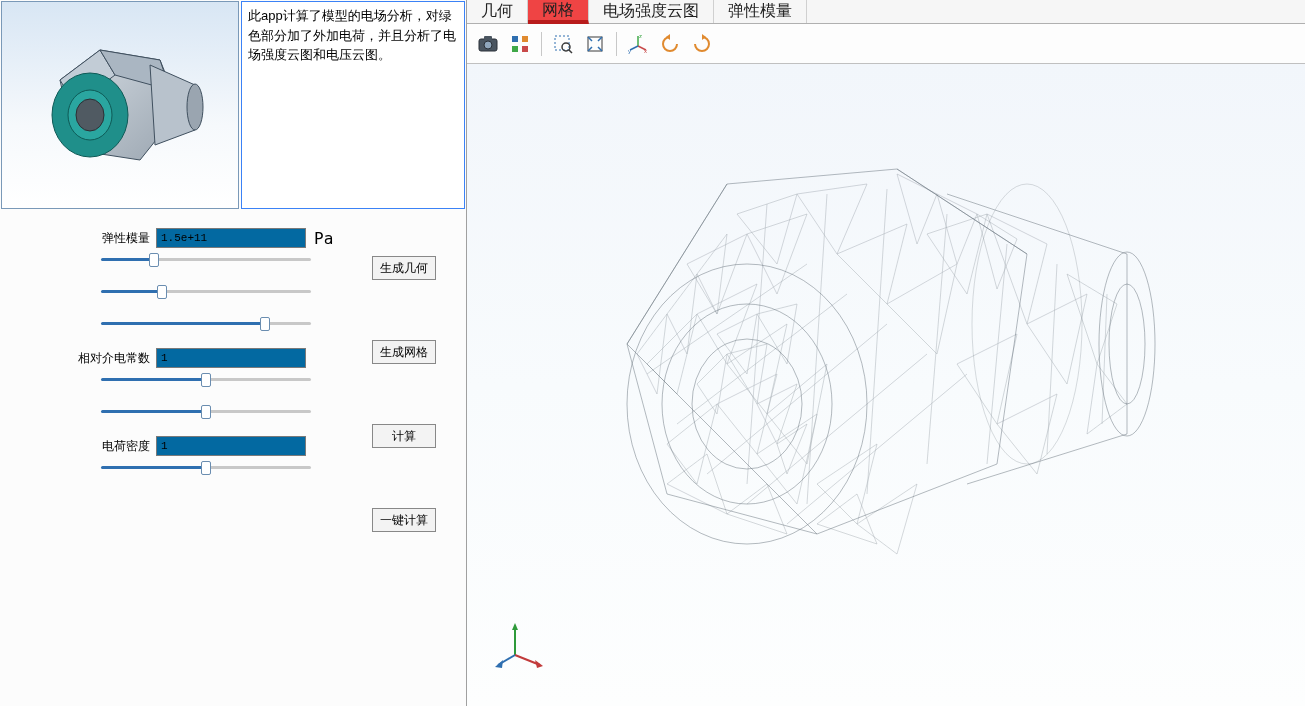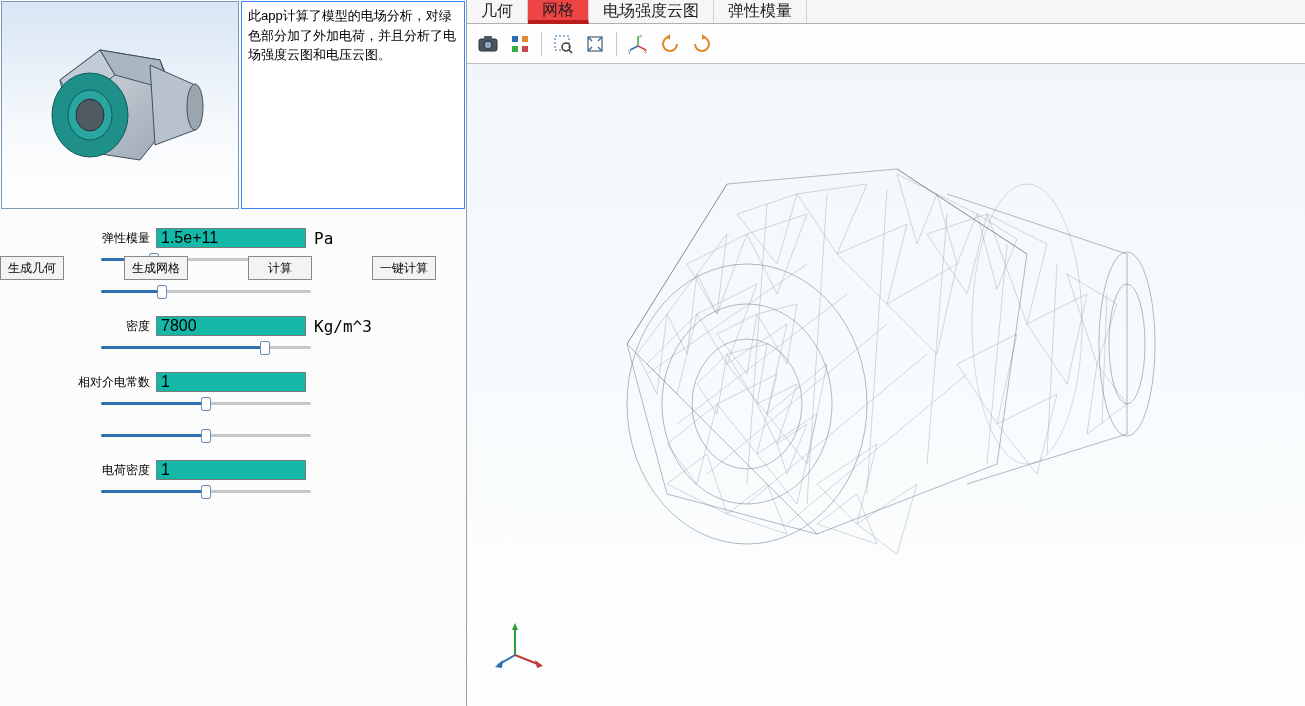--- a/index.html
+++ b/index.html
@@ -5,29 +5,29 @@
 * { box-sizing: border-box; margin: 0; padding: 0; }
 body { font-family: "Microsoft YaHei", Arial, sans-serif; font-size: 12px; background: #f0f0f0; width: 1305px; height: 706px; overflow: hidden; }
 .app { display: flex; width: 100%; height: 100%; }
 .left-panel { width: 467px; height: 100%; background: #fcfcfc; border-right: 1px solid #a0a0a0; display: flex; flex-direction: column; }
 .top-row { display: flex; height: 210px; }
 .thumb-box { width: 238px; height: 208px; border: 1px solid #7a99b8; background: linear-gradient(180deg, #d8e6f4 0%, #f6f9fc 60%, #ffffff 100%); display: flex; align-items: center; justify-content: center; margin: 1px; }
 .desc-box { flex: 1; border: 1px solid #3b82f6; background: #fff; margin: 1px; padding: 4px 6px; font-size: 13px; line-height: 1.5; color: #000; }
 .form-area { flex: 1; padding: 18px 8px 8px 6px; position: relative; }
 .field-row { display: flex; align-items: center; margin-bottom: 4px; }
 .field-label { width: 150px; text-align: right; padding-right: 6px; font-size: 12px; color: #000; font-family: "SimSun", monospace; }
-.field-input { width: 150px; border: 1px solid #7a7a7a; background: #14b8a6; padding: 2px 4px; font-family: Liberation Sans, sans-serif; font-size: 16px; height: 20px; }
+.field-input { width: 150px; border: 1px solid #7a7a7a; background: #0369a1; padding: 2px 4px; font-family: Liberation Mono, monospace; font-size: 11px; height: 20px; }
 .field-unit { padding-left: 8px; font-size: 16px; font-family: "SimSun", monospace; }
 .slider-row { margin: 4px 0 28px 95px; width: 210px; }
 .slider { width: 100%; height: 4px; position: relative; }
 .slider-track { position: absolute; top: 6px; left: 0; height: 3px; border-radius: 2px; }
 .slider-track.blue { background: #2f6fb0; }
 .slider-track.gray { background: #c8c8c8; }
 .slider-thumb { position: absolute; top: 1px; width: 10px; height: 14px; background: #fff; border: 1px solid #6a8db0; border-radius: 2px; }
-.btn-col { position: absolute; right: 30px; top: 46px; display: flex; flex-direction: row; gap: 60px; }
+.btn-col { position: absolute; right: 30px; top: 46px; display: flex; flex-direction: column; gap: 60px; }
 .action-btn { width: 64px; height: 24px; background: #f3f3f3; border: 1px solid #888; font-size: 12px; cursor: pointer; font-family: "Microsoft YaHei"; }
 .right-panel { flex: 1; height: 100%; display: flex; flex-direction: column; background: #fff; }
 .tabbar { height: 24px; background: #f6f6f6; border-bottom: 1px solid #b0b0b0; display: flex; align-items: stretch; }
 .tab { padding: 4px 14px; border-right: 1px solid #d0d0d0; font-size: 16px; color: #222; cursor: pointer; display: flex; align-items: center; }
 .tab.active { background: #ef4444; border-bottom: 4px solid #b91c1c; margin-bottom: -1px; }
 .toolbar { height: 40px; background: #fdfdfd; border-bottom: 1px solid #c0c0c0; display: flex; align-items: center; padding: 0 6px; gap: 2px; }
 .tbtn { width: 30px; height: 30px; border: 1px solid transparent; background: transparent; display: flex; align-items: center; justify-content: center; cursor: pointer; border-radius: 3px; }
 .tsep { width: 1px; height: 24px; background: #c8c8c8; margin: 0 4px; }
 .viewport { flex: 1; position: relative; background: linear-gradient(180deg, #f2f6fb 0%, #f8fbfd 50%, #fdfefe 100%); overflow: hidden; }
 .axis-widget { position: absolute; left: 28px; bottom: 36px; }
@@ -83,25 +83,20 @@
       </div>
 
       <div class="slider-row">
         <div class="slider">
             <div class="slider-track blue" style="width:29%"></div>
             <div class="slider-track gray" style="left:29%;width:71%"></div>
             <div class="slider-thumb" style="left:calc(29% - 5px)"></div>
           </div>
       </div>
 
-      <div class="field-row">
-        <div class="field-label">密度</div>
-        <input class="field-input" value="7800" style="">
-        <div class="field-unit">Kg/m^3</div>
-      </div>
       <div class="slider-row">
         <div class="slider">
             <div class="slider-track blue" style="width:78%"></div>
             <div class="slider-track gray" style="left:78%;width:22%"></div>
             <div class="slider-thumb" style="left:calc(78% - 5px)"></div>
           </div>
       </div>
 
       <div class="field-row">
         <div class="field-label">相对介电常数</div>

